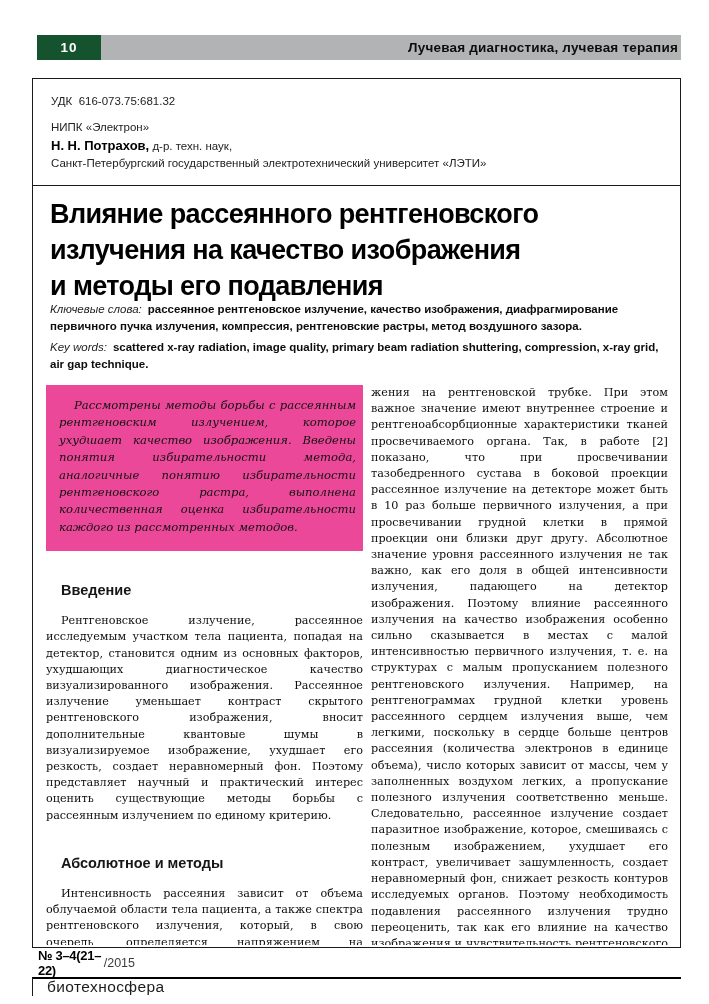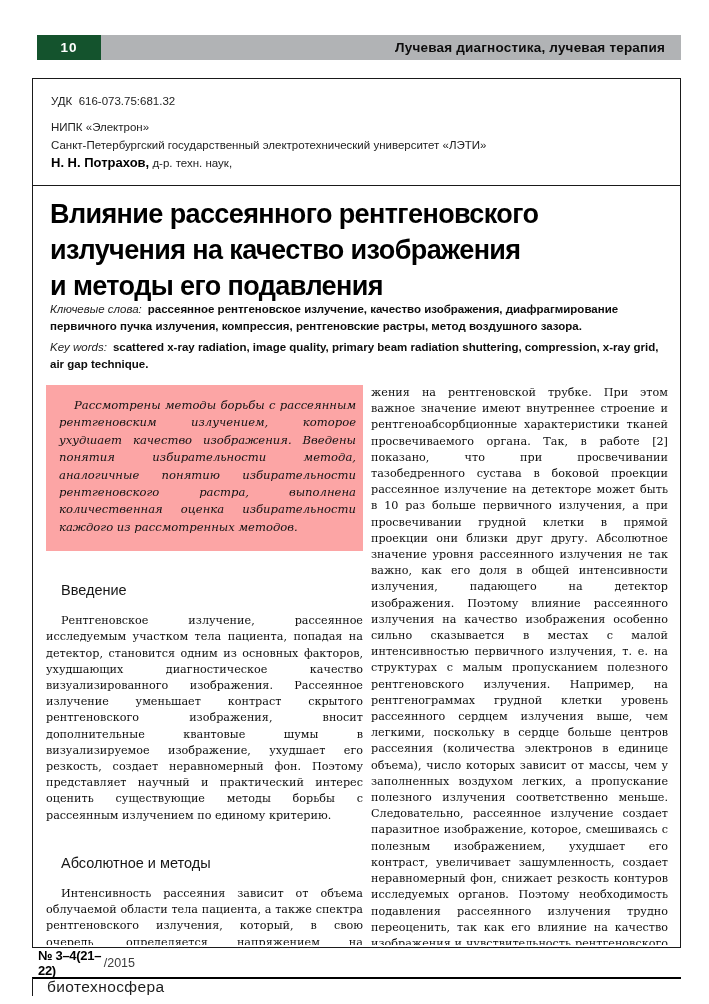--- a/index.html
+++ b/index.html
@@ -3,21 +3,21 @@
 <meta charset="utf-8">
 <style>
   * { margin:0; padding:0; box-sizing:border-box; }
   html,body { width:709px; height:1004px; background:#fff; }
   body { position:relative; font-family:"Liberation Sans", sans-serif; color:#111; overflow:hidden; }
 
   
   .running-head { position:absolute; left:37px; top:35px; width:644px; height:25px; display:flex; }
   .pagenum-box { width:64px; height:25px; background:#14532d; color:#fff; display:flex; align-items:center; justify-content:center;
                  font-weight:bold; font-size:13.5px; letter-spacing:1px; }
-  .head-bar { flex:1; background:#b1b3b5; display:flex; align-items:center; justify-content:flex-end; padding-right:16px;
+  .head-bar { flex:1; background:#b1b3b5; display:flex; align-items:center; justify-content:flex-end; padding-right:3px;
               font-weight:bold; font-size:13.5px; color:#0d0d0d; letter-spacing:0.2px; }
 
   
   .frame { position:absolute; left:32px; top:78px; width:649px; height:870px; border:1.5px solid #1a1a1a; background:#fff; }
 
   .udk { position:absolute; left:18px; top:16px; font-size:11.5px; white-space:pre; color:#222; }
 
   .authors { position:absolute; left:18px; top:40px; right:14px; font-size:11.5px; line-height:17.5px; color:#222; }
   .author-name { font-weight:bold; font-size:13px; color:#000; }
 
@@ -34,25 +34,25 @@
   
   .columns { position:absolute; left:13px; top:306px; width:622px; height:560px; display:flex; gap:8px; overflow:hidden; }
   .col { overflow:hidden; }
   .col-left { width:317px; }
   .col-right { width:297px; }
 
   .serif, .col p { font-family:"DejaVu Serif", serif; }
   .col p { font-size:11.2px; line-height:16.2px; text-align:justify; color:#0d0d0d; text-indent:15px; }
   .col p.cont { text-indent:0; }
 
-  .abstract-box { background:#fca5a5; padding:12px 7px 15px 13px; width:317px; }
+  .abstract-box { background:#ec4899; padding:12px 7px 15px 13px; width:317px; }
   .abstract-box p { font-family:"DejaVu Serif", serif; font-style:italic; font-size:11.6px; line-height:17.4px;
                     text-align:justify; text-indent:15px; color:#111; }
 
-  .sec-heading { font-family:"Liberation Sans", sans-serif; font-size:14.5px; font-weight:normal; color:#161616;
+  .sec-heading { font-family:"Liberation Sans", sans-serif; font-size:14.5px; font-weight:bold; color:#161616;
                  margin:31px 0 15px 15px; }
 
   
   .footer { position:absolute; left:32px; top:948px; width:649px; height:31px; border-bottom:2px solid #000;
             display:flex; align-items:stretch;flex-direction:column; }
   .footer-issue { display:flex; align-items:center; padding-left:6px; width:103px; }
   .issue-bold { font-weight:bold; font-size:13px; letter-spacing:-0.3px; color:#000; }
   .issue-year { font-size:12.5px; color:#3c3c3c; margin-left:1px; }
   .footer-bar { width:10px; background:#000; }
   .footer-gap { flex:1; }
@@ -66,25 +66,25 @@
   <div class="pagenum-box">10</div>
   <div class="head-bar">Лучевая диагностика, лучевая терапия</div>
 </div>
 
 <div class="frame">
 
   <div class="udk">УДК  616-073.75:681.32</div>
 
   <div class="authors">
     <div>НИПК «Электрон»</div>
-    <div>Санкт-Петербургский государственный электротехнический университет «ЛЭТИ»</div>
     <div>
       <span class="author-name">Н. Н. Потрахов,</span>
       <span>д-р. техн. наук,</span>
     </div>
+    <div>Санкт-Петербургский государственный электротехнический университет «ЛЭТИ»</div>
   </div>
 
   <div class="rule"></div>
 
   <h1 class="title">
     <div>Влияние рассеянного рентгеновского</div>
     <div>излучения на качество изображения</div>
     <div>и методы его подавления</div>
   </h1>
 

